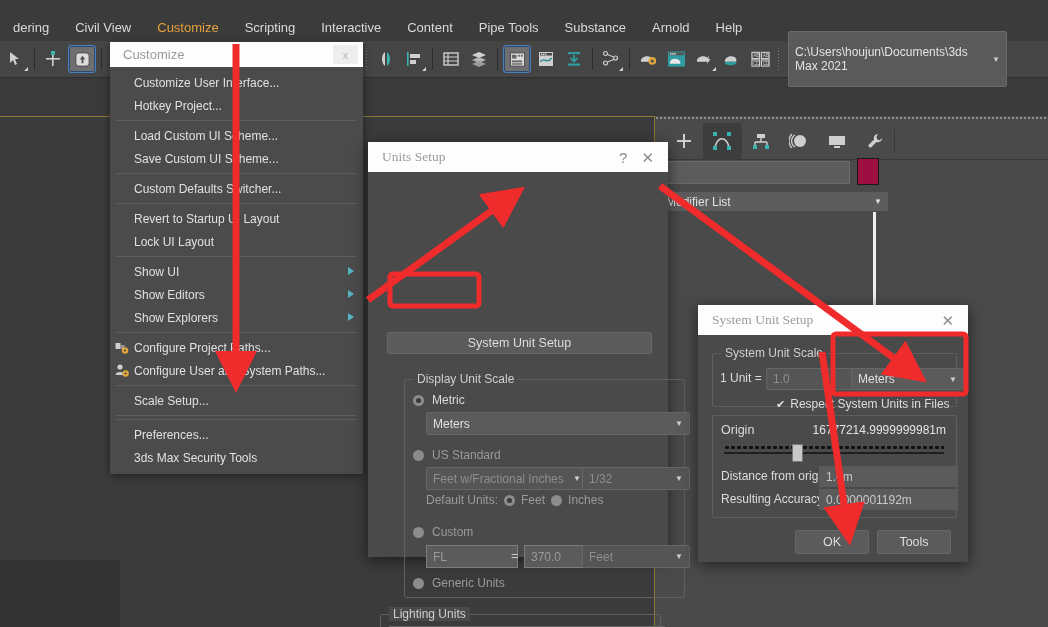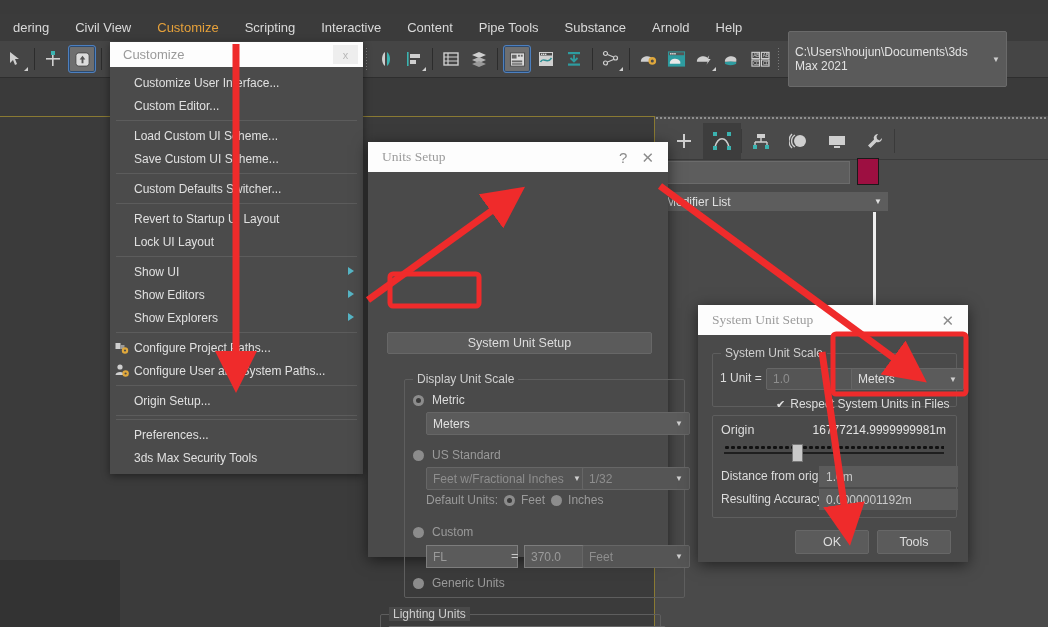--- a/index.html
+++ b/index.html
@@ -359,21 +359,21 @@
 <div id="cust-menu">
   <div id="cust-head">
     <span class="t">Customize</span>
     <span class="x">x</span>
   </div>
   <div style="padding-top:4px;">
     <div class="mrow">
         <span>Customize User Interface...</span>
       </div>
     <div class="mrow">
-        <span>Custom Editor...</span>
+        <span>Hotkey Project...</span>
       </div>
     <div class="mdiv"></div>
     <div class="mrow">
         <span>Load Custom UI Scheme...</span>
       </div>
     <div class="mrow">
         <span>Save Custom UI Scheme...</span>
       </div>
     <div class="mdiv"></div>
     <div class="mrow">
@@ -417,21 +417,21 @@
             <circle cx="5" cy="4" r="2.6" fill="#cfcfcf"></circle>
             <path d="M0.5 12 C0.5 8 9.5 8 9.5 12 Z" fill="#cfcfcf"></path>
             <circle cx="10.6" cy="10.5" r="3.2" fill="#e0a83c"></circle>
             <circle cx="10.6" cy="10.5" r="1.1" fill="#4b4b4b"></circle>
           </svg>
       </span>
       <span>Configure User and System Paths...</span>
     </div>
     <div class="mdiv"></div>
     <div class="mrow">
-        <span>Origin Setup...</span>
+        <span>Scale Setup...</span>
       </div>
     <div class="mdiv"></div>
     <div class="mdiv"></div>
     <div class="mrow">
         <span>Preferences...</span>
       </div>
     <div class="mrow">
         <span>3ds Max Security Tools</span>
       </div>
   </div>

